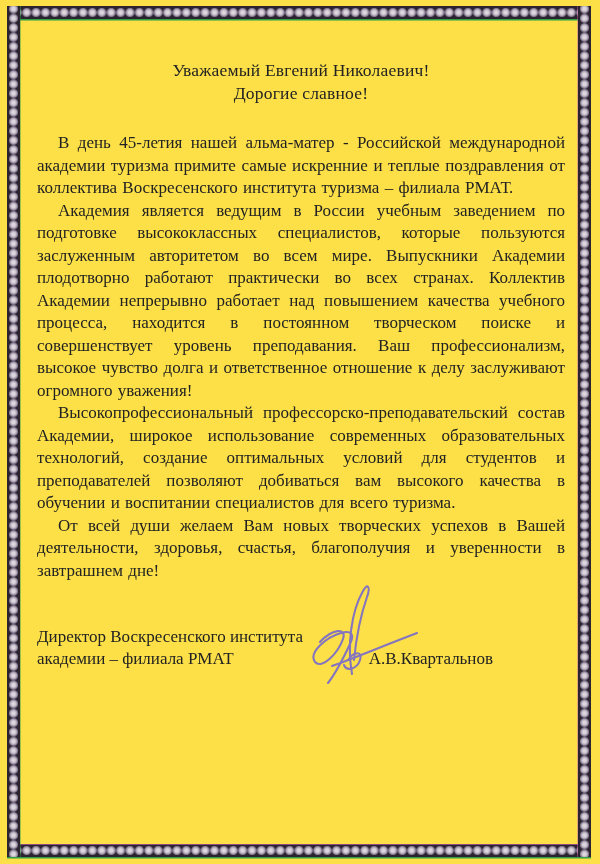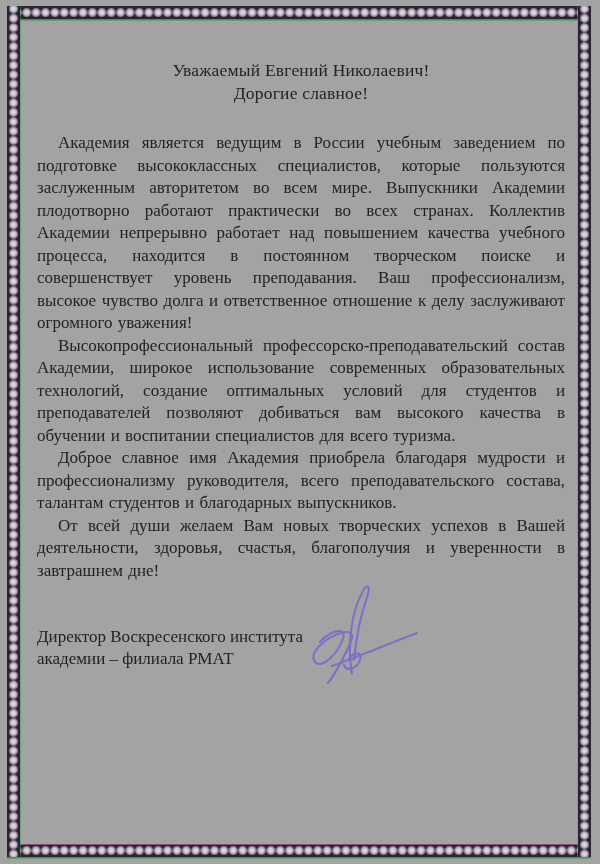--- a/index.html
+++ b/index.html
@@ -4,21 +4,21 @@
 <style>
   html, body { margin: 0; padding: 0; }
   body {
     width: 600px; height: 864px;
     background: #f4f3ef;
     font-family: "Liberation Serif", "DejaVu Serif", serif;
   }
   .page {
     position: relative;
     width: 600px; height: 864px;
-    background: #a3a3a3;
+    background: #fde047;
     overflow: hidden;
     color: #222;
   }
   
   .strip {
     position: absolute;
     background-color: #2b2430;
     background-image: radial-gradient(circle,
       #dcd6de 0 1.6px,
       #b3a8b8 3.1px,
@@ -100,37 +100,38 @@
   <div class="strip strip-right"></div>
 
   <div class="content">
 
     <div class="salutation">
       <div>Уважаемый  Евгений Николаевич!</div>
       <div>Дорогие славное!</div>
     </div>
 
     <div class="body-text">
+      <p>В день 45-летия   нашей альма-матер -  Российской международной академии туризма примите самые искренние и теплые поздравления от коллектива  Воскресенского института туризма – филиала РМАТ.</p>
       <p>Академия является ведущим в России учебным заведением по подготовке высококлассных специалистов, которые пользуются заслуженным авторитетом во всем мире. Выпускники Академии плодотворно работают практически во всех странах. Коллектив Академии непрерывно работает над повышением качества учебного процесса, находится в постоянном творческом поиске и совершенствует уровень преподавания. Ваш профессионализм, высокое чувство долга и ответственное отношение к делу заслуживают огромного уважения!</p>
       <p>Высокопрофессиональный профессорско-преподавательский состав Академии, широкое использование современных образовательных технологий, создание оптимальных условий для студентов и преподавателей позволяют добиваться вам высокого качества в обучении и воспитании специалистов для всего туризма.</p>
-      <p>Доброе славное имя Академия приобрела благодаря мудрости и профессионализму руководителя, всего преподавательского состава, талантам студентов и благодарных выпускников.</p>
       <p>От всей души желаем Вам новых творческих успехов в Вашей деятельности, здоровья, счастья, благополучия и уверенности в завтрашнем дне!</p>
     </div>
 
     <div class="sig-row">
       <div class="sig-title">
         <div>Директор Воскресенского института</div>
         <div>академии – филиала РМАТ</div>
       </div>
 
       <svg class="sig-svg" viewBox="0 0 135 115" fill="none" xmlns="http://www.w3.org/2000/svg">
         <g stroke="#7a6cc9" stroke-width="2.1" stroke-linecap="round" fill="none" opacity="0.92">
           <path d="M60,94 C55,66 59,32 71,11 C75,3 79,6 75,17 C68,37 64,60 62,80"></path>
           <path d="M28,62 C40,49 55,47 51,59 C46,73 30,90 23,82 C16,72 35,57 49,53 C59,50 63,54 58,64 C51,79 43,94 36,103"></path>
           <path d="M56,80 C62,71 71,71 68,80 C65,89 55,92 52,85"></path>
           <path d="M40,86 C62,78 86,68 125,53"></path>
         </g>
       </svg>
 
+      <div class="sig-name">А.В.Квартальнов</div>
     </div>
 
   </div>
 </div>
 
 </body></html>

